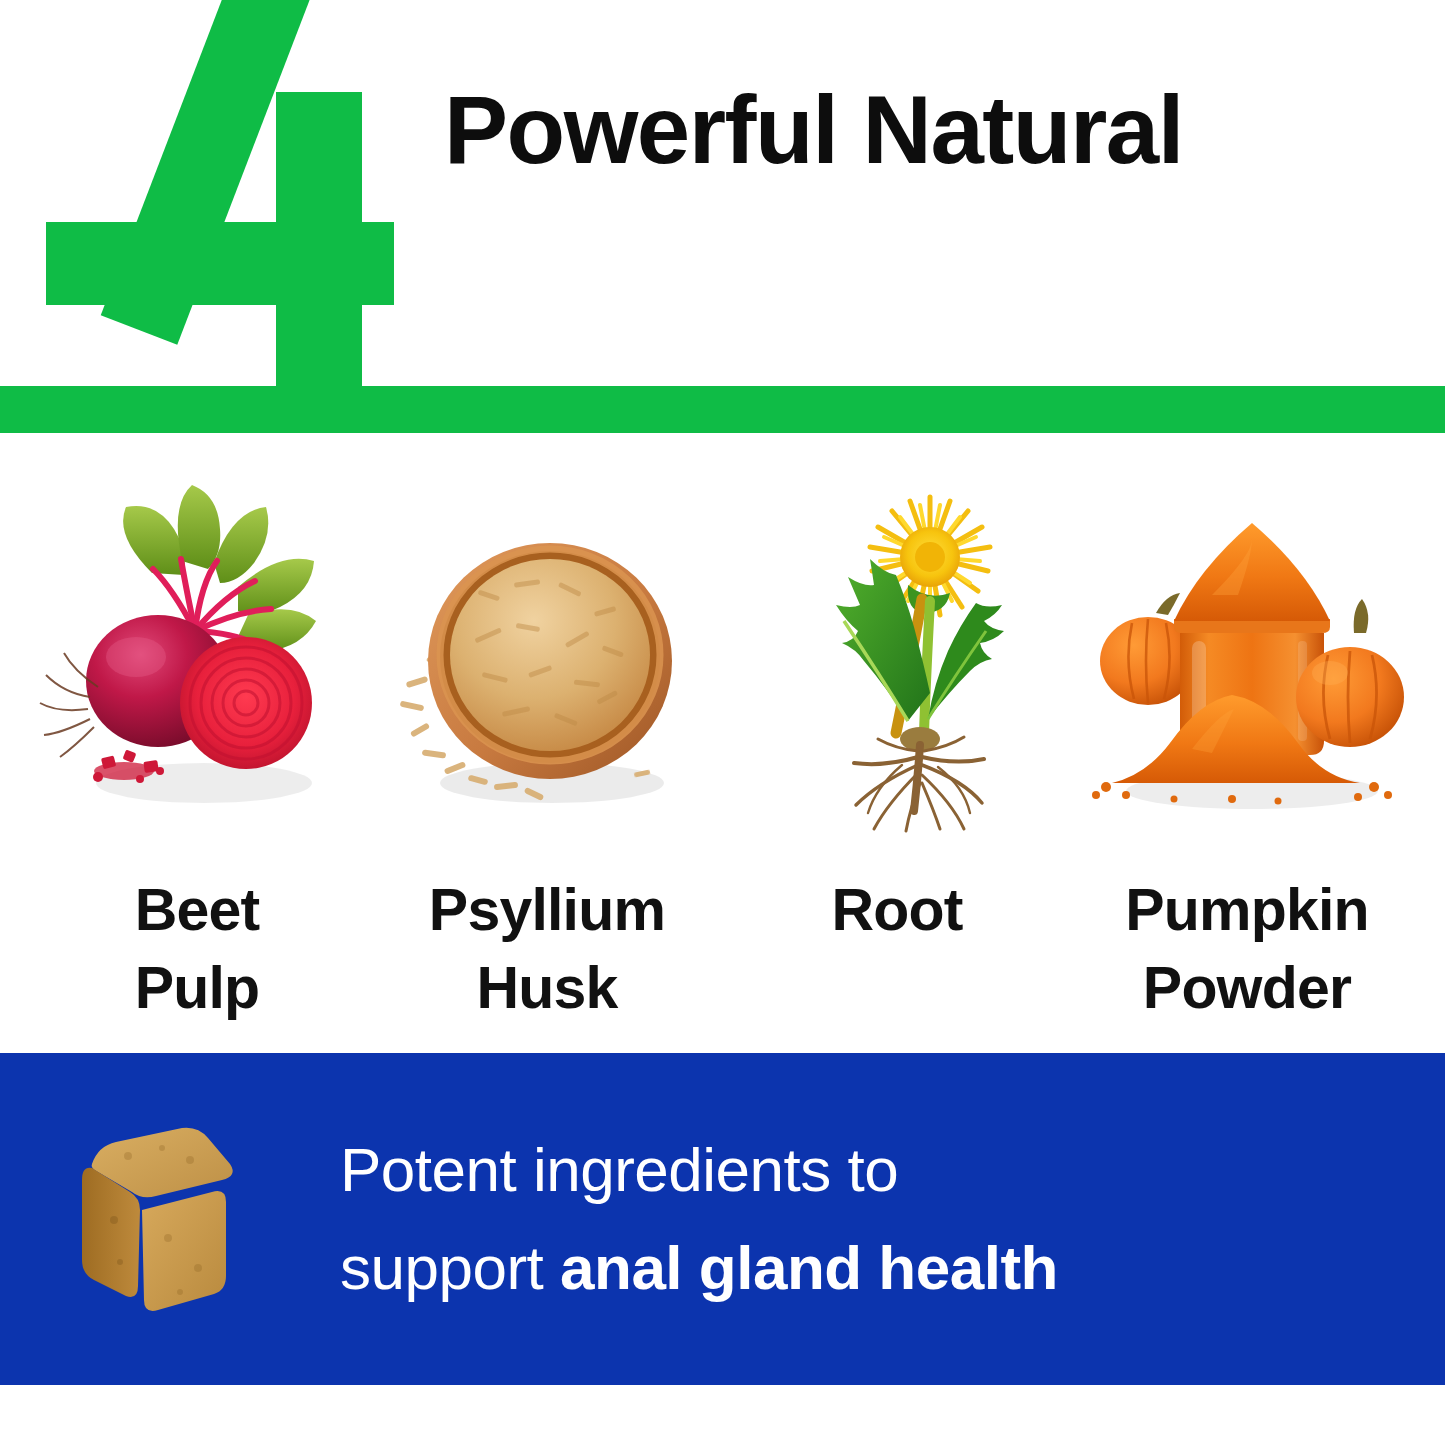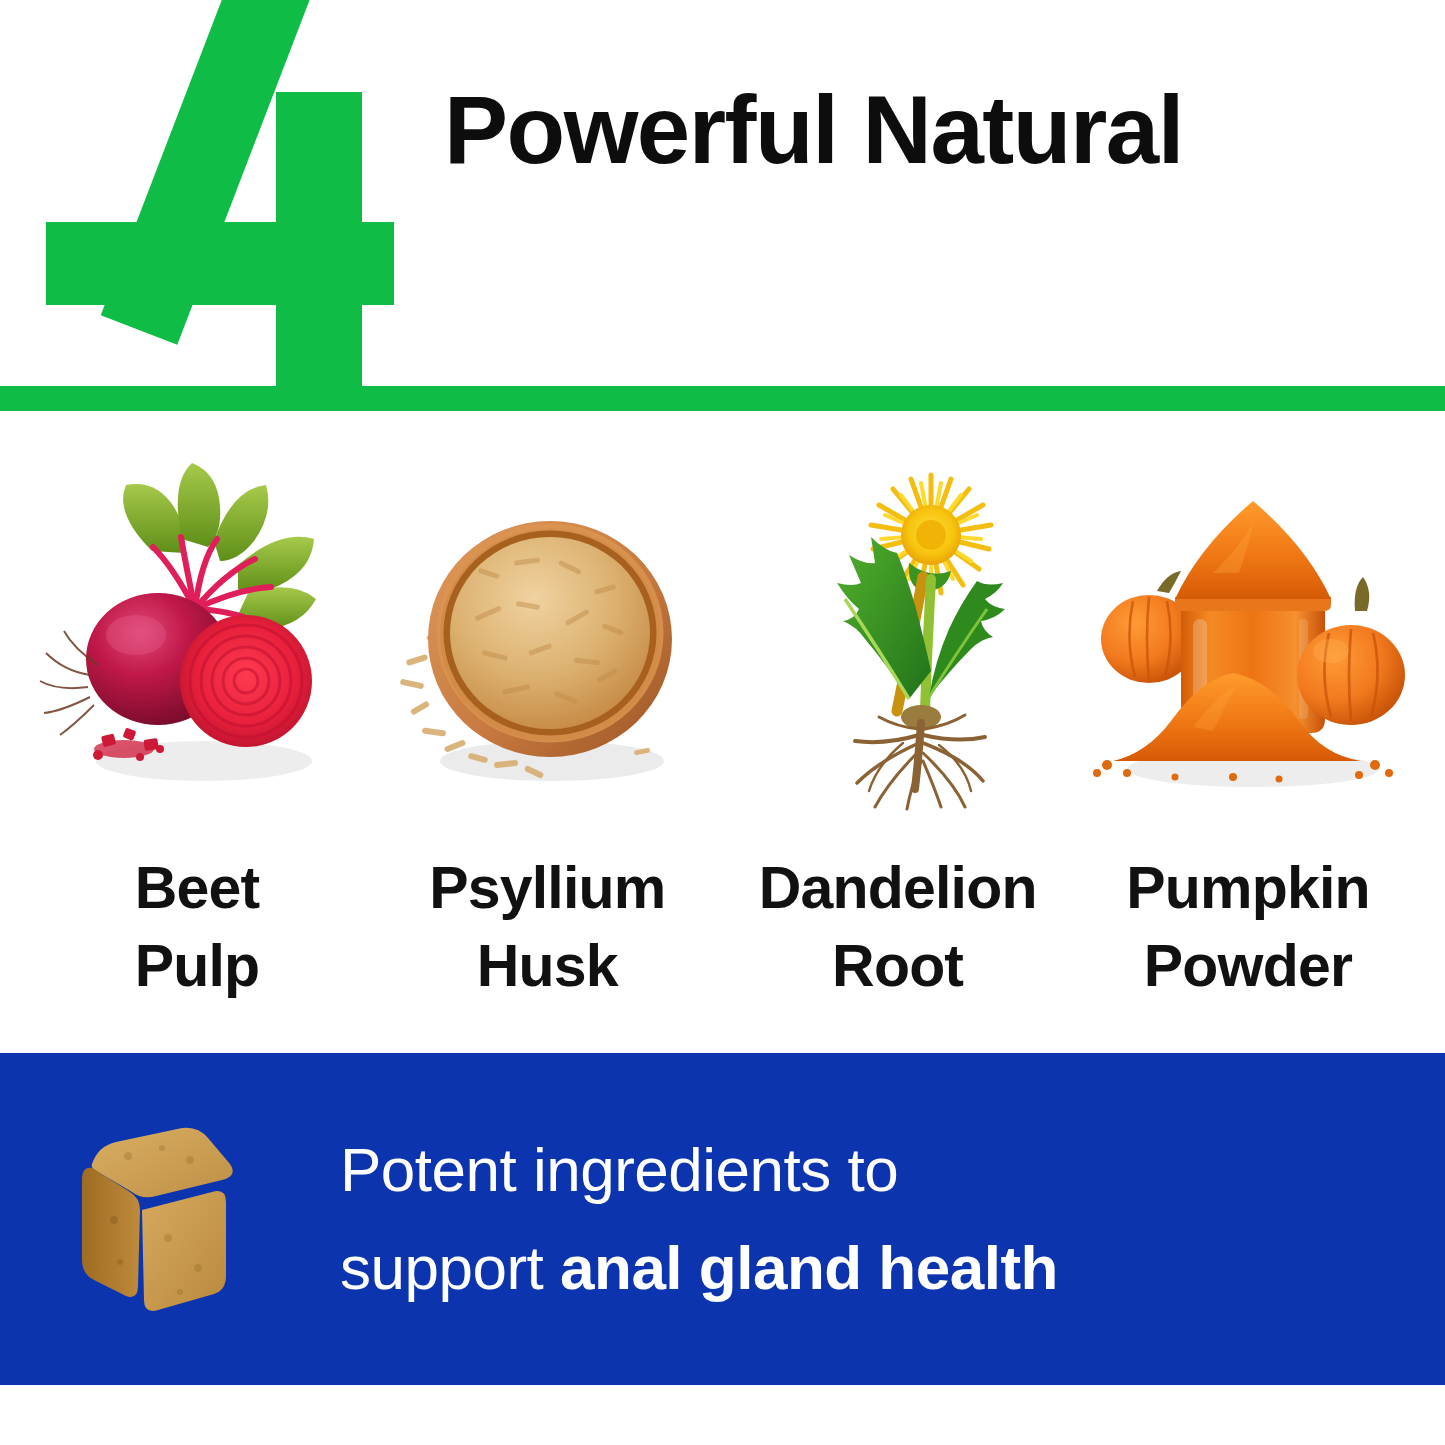--- a/index.html
+++ b/index.html
@@ -88,26 +88,26 @@
     top: 386px;
     width: 1445px;
     height: 47px;
     background: #0FBC46;
   }
 
   
   .ingredients {
     position: absolute;
     left: 0;
-    top: 411px;
+    top: 433px;
     width: 1445px;
     height: 825px;
     background: #ffffff;
     display: flex;
-    justify-content: space-between;
+    justify-content: flex-start;
     align-items: flex-start;
     padding: 32px 22px 0 22px;
   }
   .ingredient {
     width: 350px;
     display: flex;
     flex-direction: column;
     align-items: center;
   }
   .ing-art {
@@ -415,21 +415,20 @@
             <path d="M188 318 q-10 26 -14 48" stroke-width="3"></path>
             <path d="M190 318 q12 28 18 46" stroke-width="3"></path>
             <path d="M186 286 q-22 -2 -40 -12" stroke-width="3"></path>
             <path d="M192 286 q24 -4 40 -14" stroke-width="3"></path>
             <path d="M170 300 q-26 22 -34 48" stroke-width="2.4"></path>
             <path d="M206 302 q26 20 32 46" stroke-width="2.4"></path>
           </g>
         </svg>
       </div>
       <div class="ing-label">
-        <span class="lw">Dandelion</span>
         <span class="lw">Root</span>
       </div>
     </div>
 
     <div class="ingredient">
       <div class="ing-art">
         <svg class="art-svg" viewBox="0 0 330 385" xmlns="http://www.w3.org/2000/svg">
           <defs>
             <linearGradient id="jarG" x1="0" y1="0" x2="1" y2="0">
               <stop offset="0%" stop-color="#D25C08"></stop>

